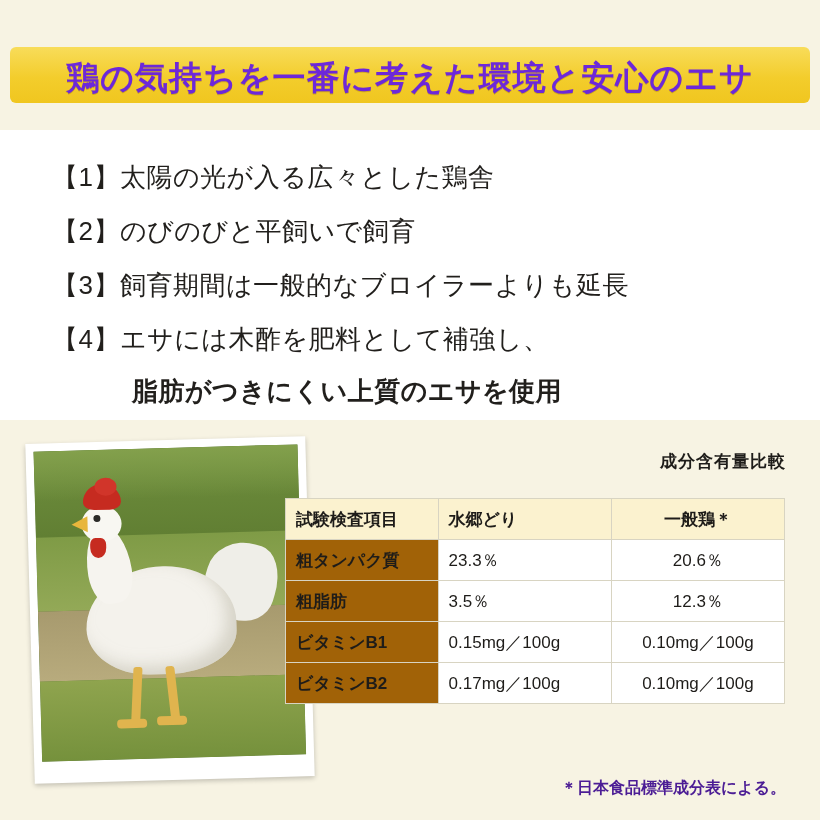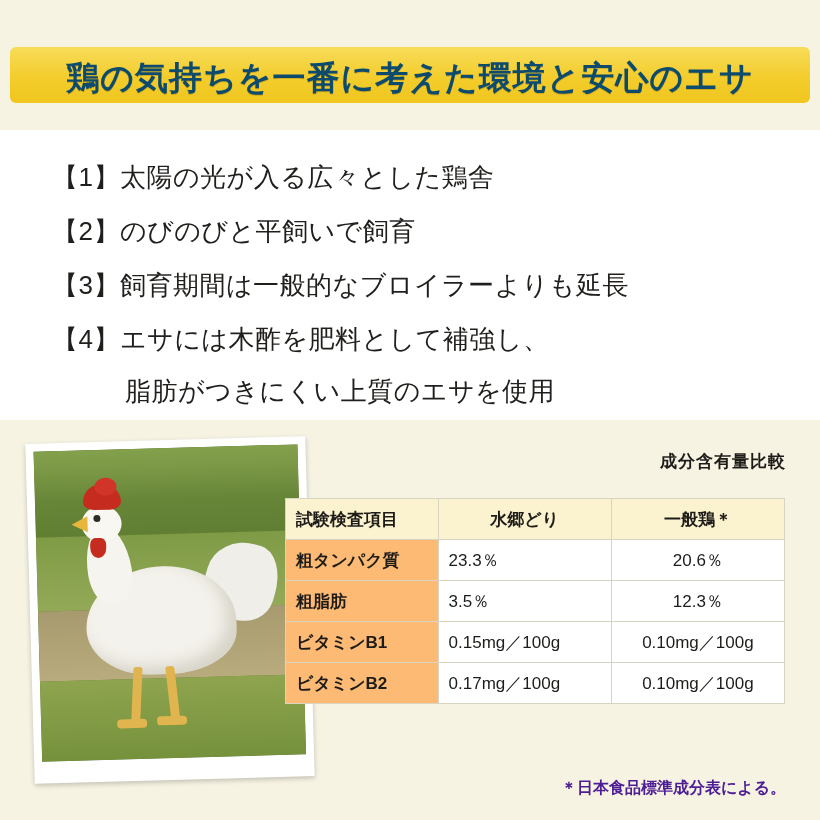--- a/index.html
+++ b/index.html
@@ -35,21 +35,21 @@
   }
   .header-title {
     position: absolute;
     left: 0; right: 0;
     top: 50px;
     height: 56px;
     line-height: 56px;
     text-align: center;
     font-size: 33px;
     font-weight: bold;
-    color: #0c4a6e;
+    color: #6d28d9;
     letter-spacing: 1px;
     text-shadow: 0 1px 0 rgba(150,110,0,.35);
     white-space: nowrap;
   }
 
   
   .features {
     position: absolute;
     left: 0; top: 130px;
     width: 820px;
@@ -62,21 +62,21 @@
     left: 52px;
     font-size: 26px;
     color: #211f1c;
     white-space: nowrap;
     letter-spacing: .5px;
   }
   .f1 { top: 22px; }
   .f2 { top: 76px; }
   .f3 { top: 130px; }
   .f4 { top: 184px; }
-  .f5 { top: 236px; left: 125px; }
+  .f5 { top: 236px; left: 132px; font-weight: bold; }
 
   
   .lower {
     position: absolute;
     left: 0; top: 420px;
     width: 820px;
     height: 400px;
     background: #f7f3e3;
   }
 
@@ -219,24 +219,24 @@
     text-align: left;
     font-weight: normal;
     white-space: nowrap;
   }
   .comp-table thead th {
     background: #fbf2cf;
     font-weight: bold;
     font-size: 17px;
   }
   .comp-table thead th.c0 { width: 148px; }
-  .comp-table thead th.c1 { width: 176px; text-align: center; }
+  .comp-table thead th.c1 { width: 176px; }
   .comp-table thead th.c2 { width: 176px; text-align: center; }
   .comp-table tbody td.c0 {
-    background: #fdba74;
+    background: #a16207;
     font-weight: bold;
     font-size: 17px;
   }
   .comp-table tbody td.c2 { text-align: center; }
 
   .table-note {
     position: absolute;
     right: 34px;
     top: 358px;
     font-size: 16px;

